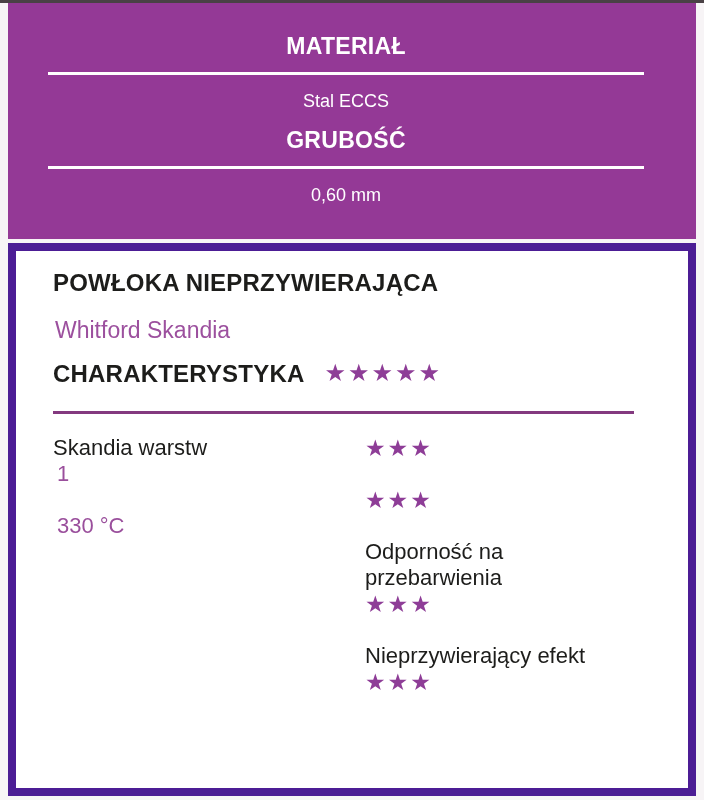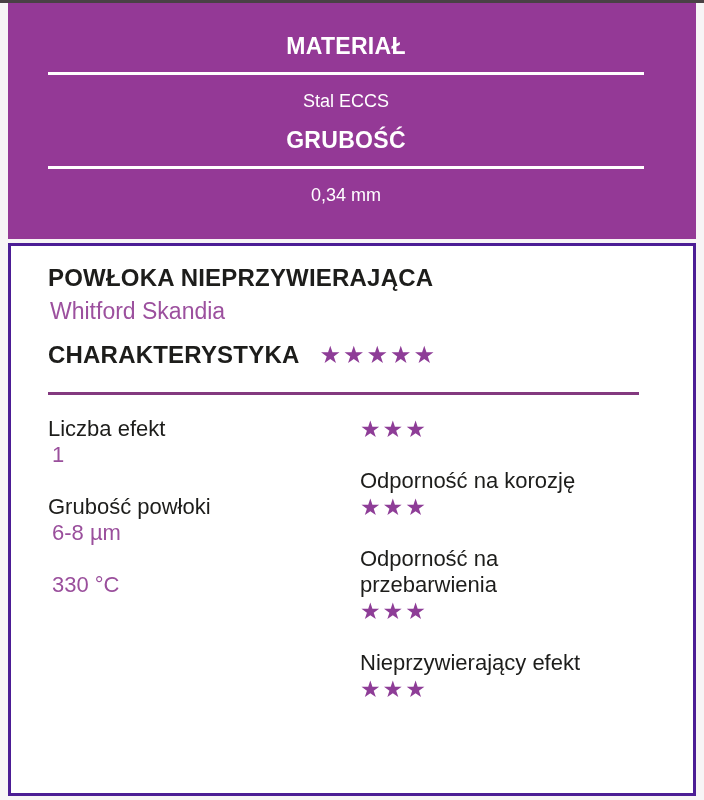--- a/index.html
+++ b/index.html
@@ -45,44 +45,43 @@
   .spec-value {
     font-size: 18px;
     line-height: 27px;
   }
   .header-section + .header-section {
     margin-top: 12px;
   }
   
   .content-panel {
     background: #ffffff;
-    border: 3px solid #4c1d95;
+    border: 8px solid #4c1d95;
     margin-top: 4px;
     height: 553px;
     box-sizing: border-box;
     padding: 12px 54px 0 37px;
   }
   .section-title {
     font-size: 24px;
     font-weight: bold;
     color: #1d1d1b;
     line-height: 28px;
     margin: 6px 0 0 0;
     letter-spacing: 0.2px;
   }
   .brand-name {
     font-size: 23px;
     color: #9c509e;
     line-height: 27px;
-    margin-top: 6px;
+    margin-top: 20px;
     padding-left: 2px;
   }
   .char-row {
     display: flex;
-    align-items: center;
     gap: 20px;
     margin-top: 16px;
   }
   .stars {
     color: #8e3d97;
     font-size: 24px;
     letter-spacing: 2px;
     line-height: 26px;
     white-space: nowrap;
   }
@@ -124,59 +123,54 @@
 
   <div class="header-panel">
     <div class="header-section">
       <div class="spec-label">MATERIAŁ</div>
       <hr class="white-rule">
       <div class="spec-value">Stal ECCS</div>
     </div>
     <div class="header-section">
       <div class="spec-label">GRUBOŚĆ</div>
       <hr class="white-rule">
-      <div class="spec-value">0,34 mm</div>
+      <div class="spec-value">0,60 mm</div>
     </div>
   </div>
 
   <div class="content-panel">
 
     <div class="section-title">POWŁOKA NIEPRZYWIERAJĄCA</div>
 
     <div class="brand-name">Whitford Skandia</div>
 
     <div class="char-row">
       <span class="section-title" style="margin:0">CHARAKTERYSTYKA</span>
       <span class="stars">★★★★★</span>
     </div>
 
     <hr class="purple-rule">
 
     <div class="props-grid">
 
       <div class="props-col">
         <div class="prop">
-          <div class="prop-label">Liczba efekt</div>
+          <div class="prop-label">Skandia warstw</div>
           <div class="prop-value">1</div>
-        </div>
-        <div class="prop">
-          <div class="prop-label">Grubość powłoki</div>
-          <div class="prop-value">6-8 µm</div>
         </div>
         <div class="prop">
           <div class="prop-value">330 °C</div>
         </div>
       </div>
 
       <div class="props-col">
         <div class="prop">
           <div class="stars">★★★</div>
         </div>
         <div class="prop">
-          <div class="prop-label">Odporność na korozję</div>
           <div class="stars">★★★</div>
         </div>
         <div class="prop">
           <div class="prop-label">Odporność na przebarwienia</div>
           <div class="stars">★★★</div>
         </div>
         <div class="prop">
           <div class="prop-label">Nieprzywierający efekt</div>
           <div class="stars">★★★</div>
         </div>

